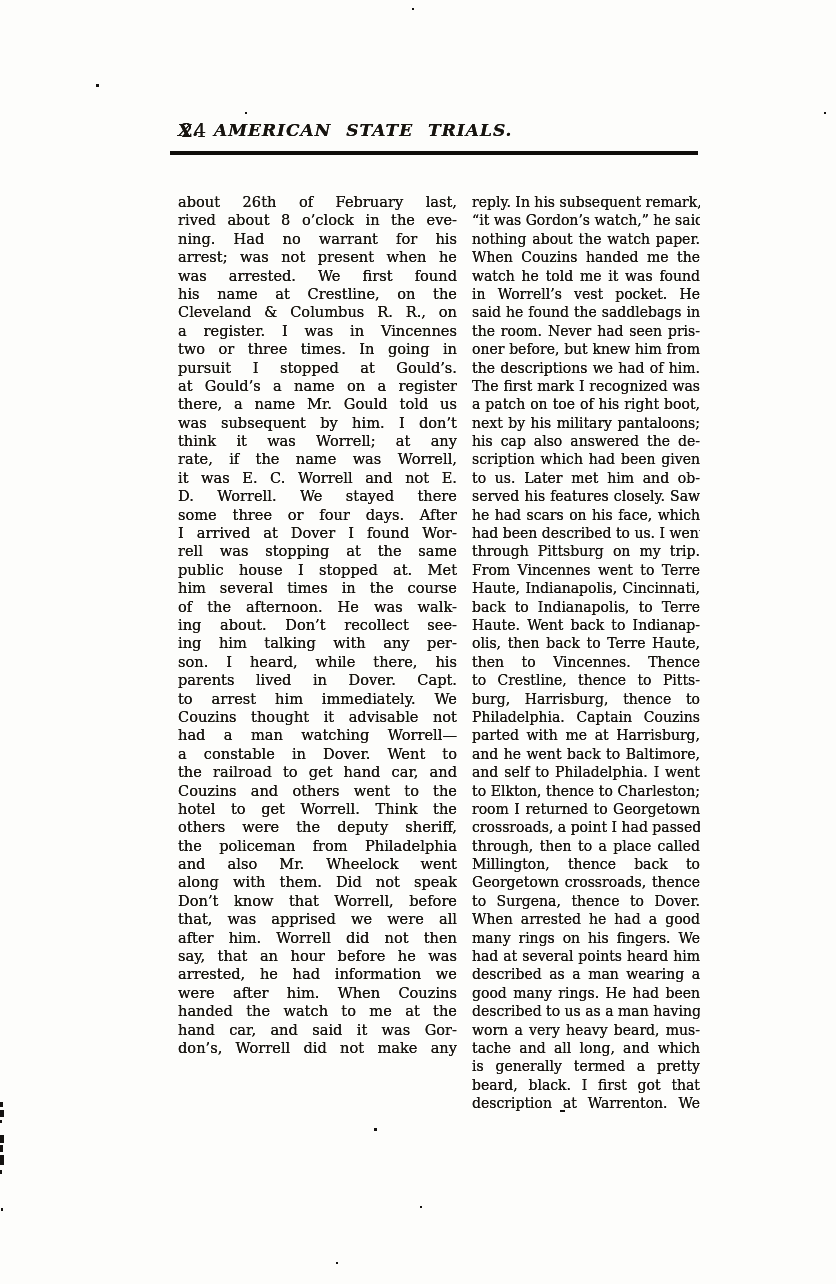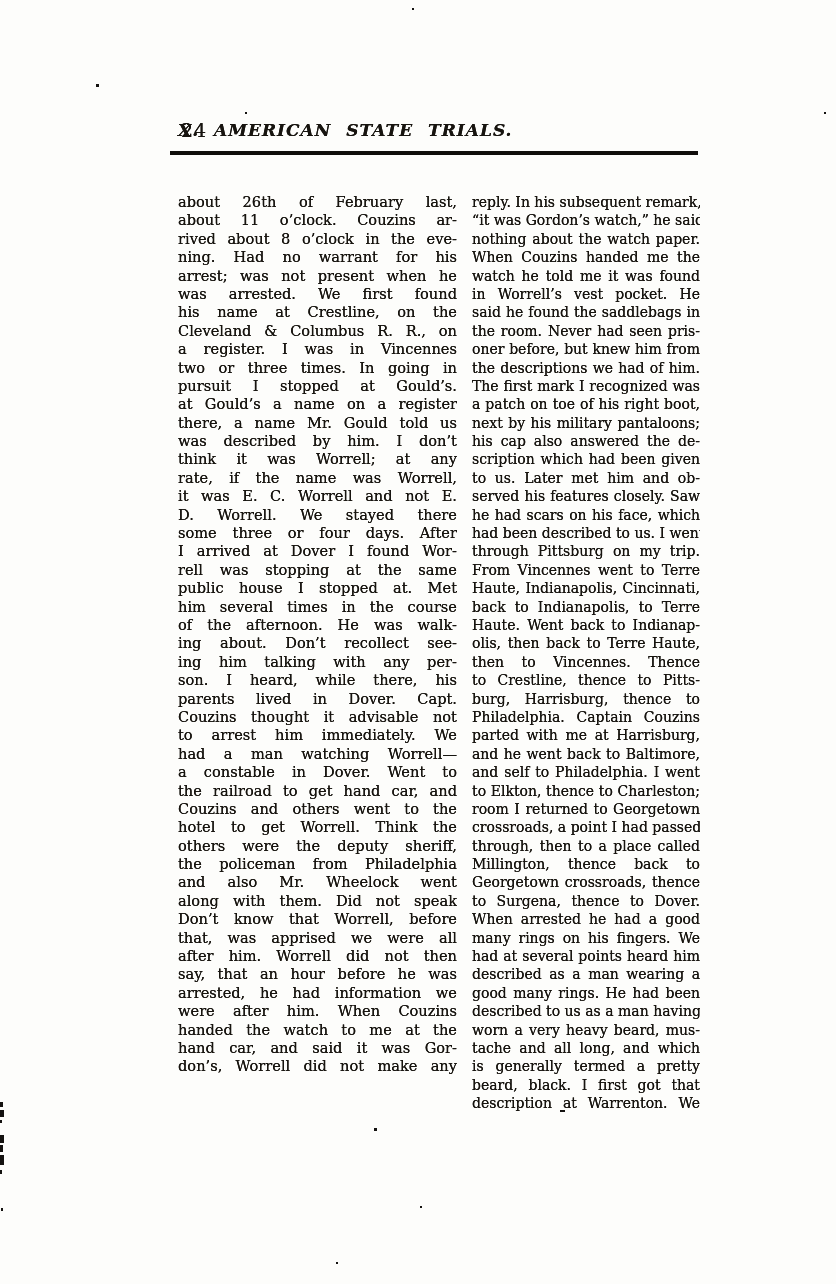--- a/index.html
+++ b/index.html
@@ -84,49 +84,48 @@
 <div id="page">
 
   <div id="page-number">24</div>
 
   <div id="running-header">X.   AMERICAN  STATE  TRIALS.</div>
 
   <div id="header-rule"></div>
 
   <div id="left-column" class="col">
       <div class="line">about 26th of February last,</div>
-      <div class="line">about 11 o’clock.  Couzins ar-</div>
       <div class="line">rived about 8 o’clock in the eve-</div>
       <div class="line">ning.  Had no warrant for his</div>
       <div class="line">arrest; was not present when he</div>
       <div class="line">was arrested.  We first found</div>
       <div class="line">his name at Crestline, on the</div>
       <div class="line">Cleveland &amp; Columbus R. R., on</div>
       <div class="line">a register.  I was in Vincennes</div>
       <div class="line">two or three times.  In going in</div>
       <div class="line">pursuit I stopped at Gould’s.</div>
       <div class="line">at Gould’s a name on a register</div>
       <div class="line">there, a name Mr. Gould told us</div>
-      <div class="line">was described by him.  I don’t</div>
+      <div class="line">was subsequent by him.  I don’t</div>
       <div class="line">think it was Worrell; at any</div>
       <div class="line">rate, if the name was Worrell,</div>
       <div class="line">it was E. C. Worrell and not E.</div>
       <div class="line">D. Worrell.  We stayed there</div>
       <div class="line">some three or four days.  After</div>
       <div class="line">I arrived at Dover I found Wor-</div>
       <div class="line">rell was stopping at the same</div>
       <div class="line">public house I stopped at.  Met</div>
       <div class="line">him several times in the course</div>
       <div class="line">of the afternoon.  He was walk-</div>
       <div class="line">ing about.  Don’t recollect see-</div>
       <div class="line">ing him talking with any per-</div>
       <div class="line">son.  I heard, while there, his</div>
       <div class="line">parents lived in Dover.  Capt.</div>
+      <div class="line">to arrest him immediately.  We</div>
       <div class="line">Couzins thought it advisable not</div>
-      <div class="line">to arrest him immediately.  We</div>
       <div class="line">had a man watching Worrell—</div>
       <div class="line">a constable in Dover.  Went to</div>
       <div class="line">the railroad to get hand car, and</div>
       <div class="line">Couzins and others went to the</div>
       <div class="line">hotel to get Worrell.  Think the</div>
       <div class="line">others were the deputy sheriff,</div>
       <div class="line">the policeman from Philadelphia</div>
       <div class="line">and also Mr. Wheelock went</div>
       <div class="line">along with them.  Did not speak</div>
       <div class="line">Don’t know that Worrell, before</div>

